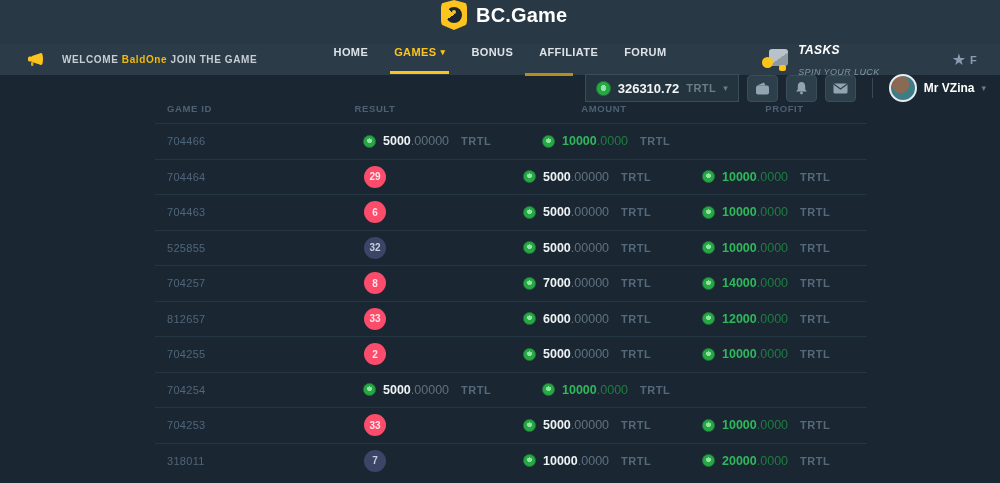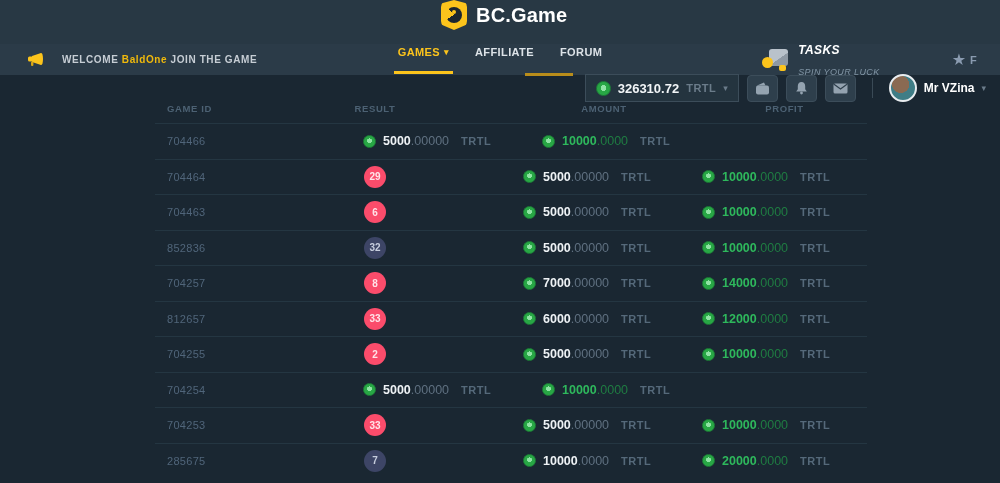--- a/index.html
+++ b/index.html
@@ -144,25 +144,31 @@
 
 <div class="topbar">
   <div class="brand">
     <div class="logo-badge">
       <div class="logo-pac"></div>
     </div>
     <span class="brand-name">BC.Game</span>
   </div>
 
   <div class="nav">
+    <div class="nav-item">
+        <span>HOME</span>
+      </div>
     <div class="nav-item active">
       <span>GAMES</span>
       <span class="nav-caret">▾</span>
       <span class="underline"></span>
     </div>
+    <div class="nav-item">
+        <span>BONUS</span>
+      </div>
     <div class="nav-item">
         <span>AFFILIATE</span>
       </div>
     <div class="nav-item">
         <span>FORUM</span>
       </div>
   </div>
 
   <div class="topbar-right">
     <div class="balance-box">
@@ -292,21 +298,21 @@
       </div>
     <div class="c4">
         <span class="coin small"></span>
         <span class="profit-int">10000</span>
         <span class="profit-dec">.0000</span>
         <span class="unit">TRTL</span>
       </div>
   </div>
 
   <div class="t-row">
-    <div class="c1 game-id">852836</div>
+    <div class="c1 game-id">525855</div>
     <div class="c2">
         <span class="badge badge-dark">32</span>
       </div>
     <div class="c3">
         <span class="coin small"></span>
         <span class="amt-int">5000</span>
         <span class="amt-dec">.00000</span>
         <span class="unit">TRTL</span>
       </div>
     <div class="c4">
@@ -403,21 +409,21 @@
       </div>
     <div class="c4">
         <span class="coin small"></span>
         <span class="profit-int">10000</span>
         <span class="profit-dec">.0000</span>
         <span class="unit">TRTL</span>
       </div>
   </div>
 
   <div class="t-row">
-    <div class="c1 game-id">285675</div>
+    <div class="c1 game-id">318011</div>
     <div class="c2">
         <span class="badge badge-dark">7</span>
       </div>
     <div class="c3">
         <span class="coin small"></span>
         <span class="amt-int">10000</span>
         <span class="amt-dec">.0000</span>
         <span class="unit">TRTL</span>
       </div>
     <div class="c4">

